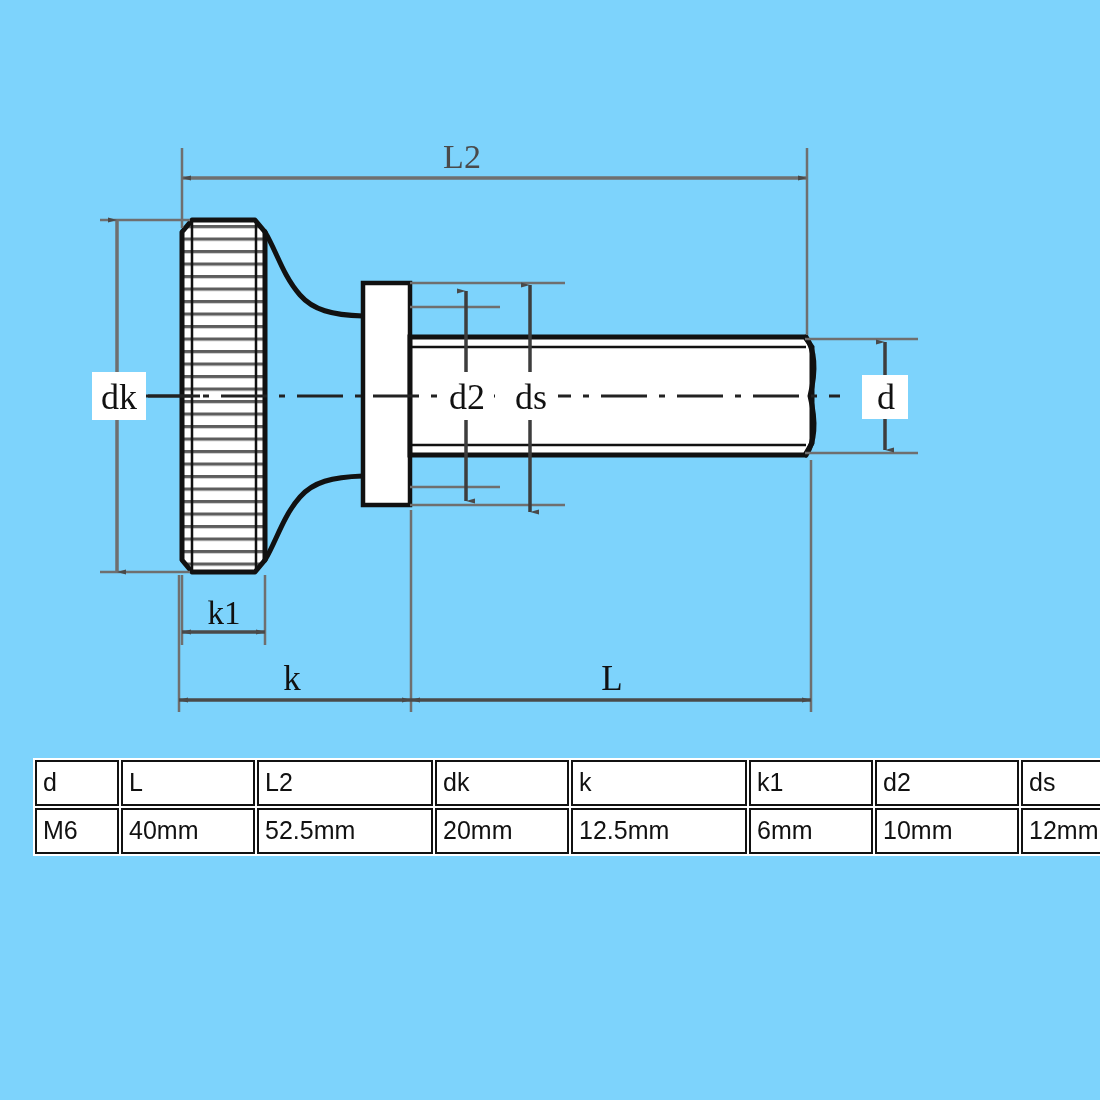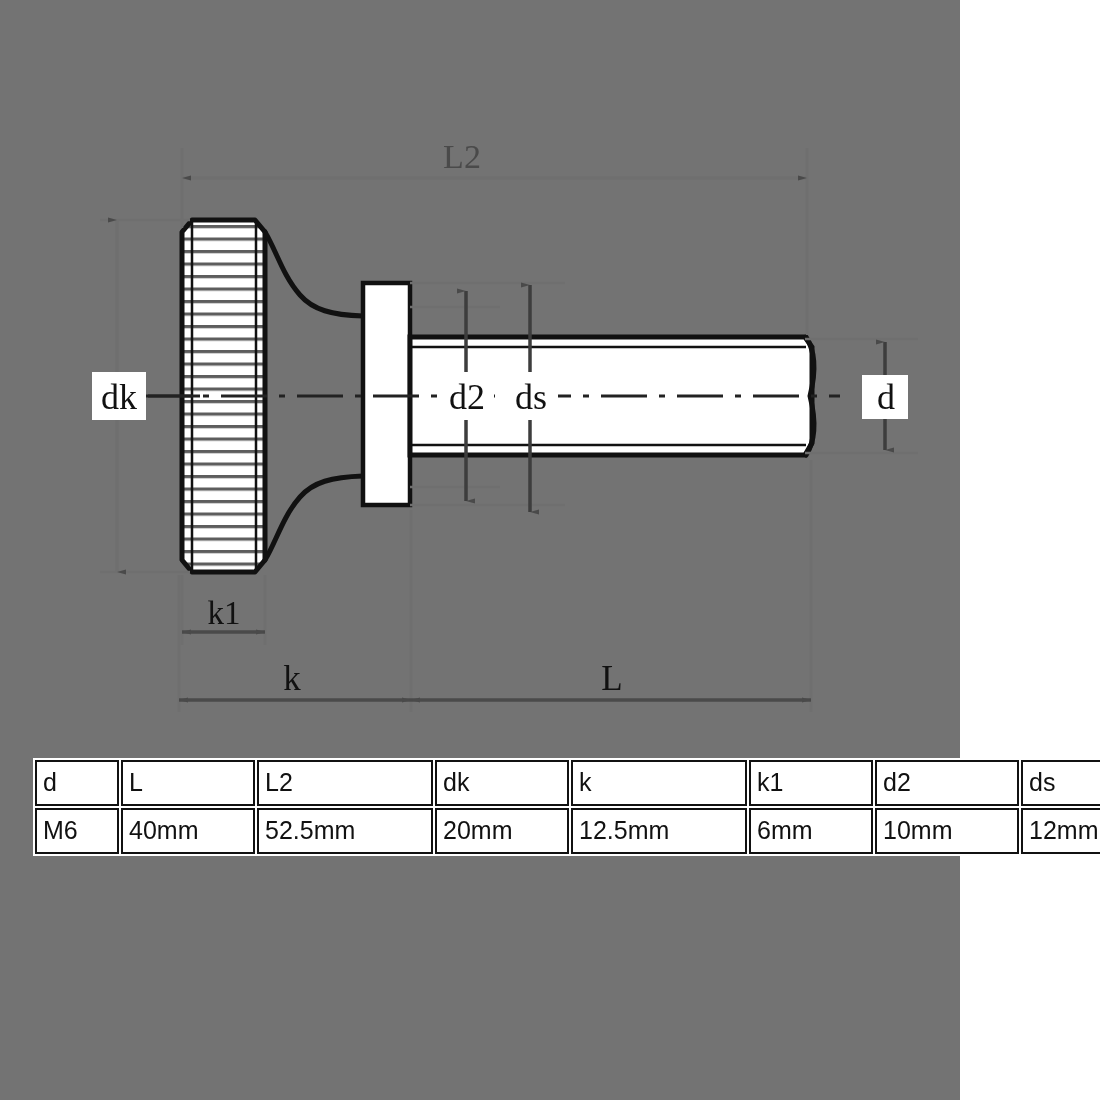--- a/index.html
+++ b/index.html
@@ -9,23 +9,23 @@
     background: #ffffff;
   }
   body {
     width: 1100px;
     height: 1100px;
     font-family: "Liberation Serif", "DejaVu Serif", serif;
     overflow: hidden;
   }
   #page {
     position: relative;
-    width: 960px;
+    width: 1100px;
     height: 1100px;
-    background: #737373;
+    background: #7dd3fc;
   }
   #drawing-svg {
     position: absolute;
     left: 0;
     top: 0;
     width: 1100px;
     height: 745px;
   }
   .spec-table-wrap {
     position: absolute;

